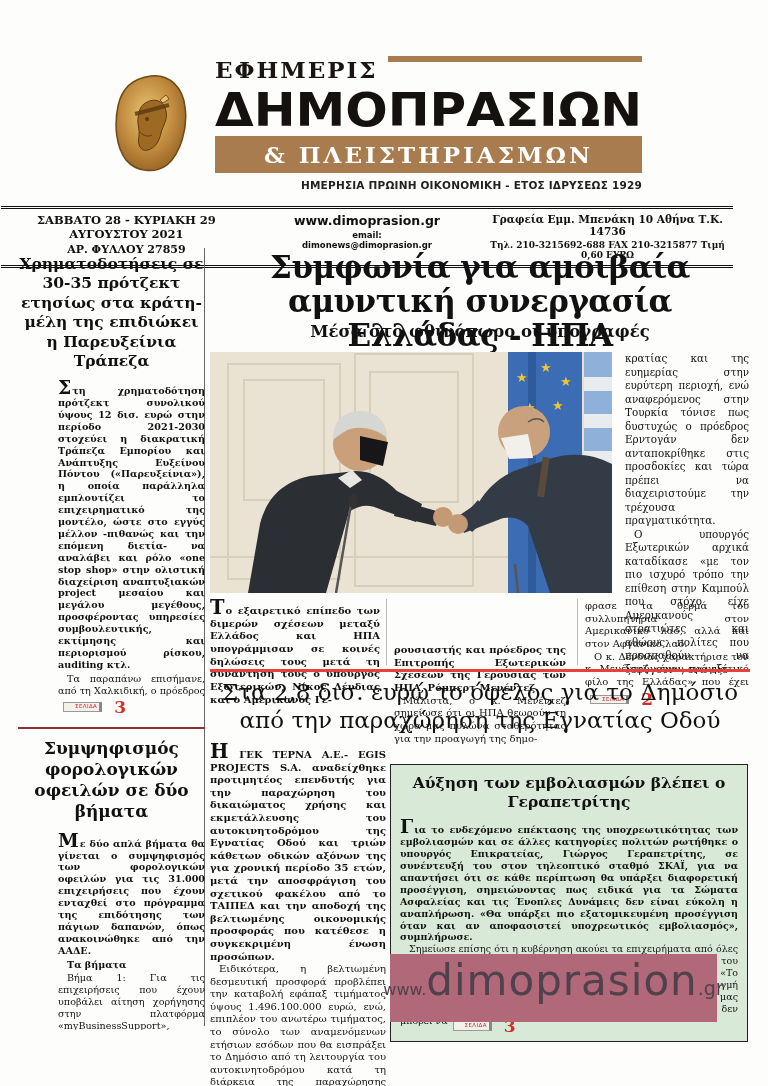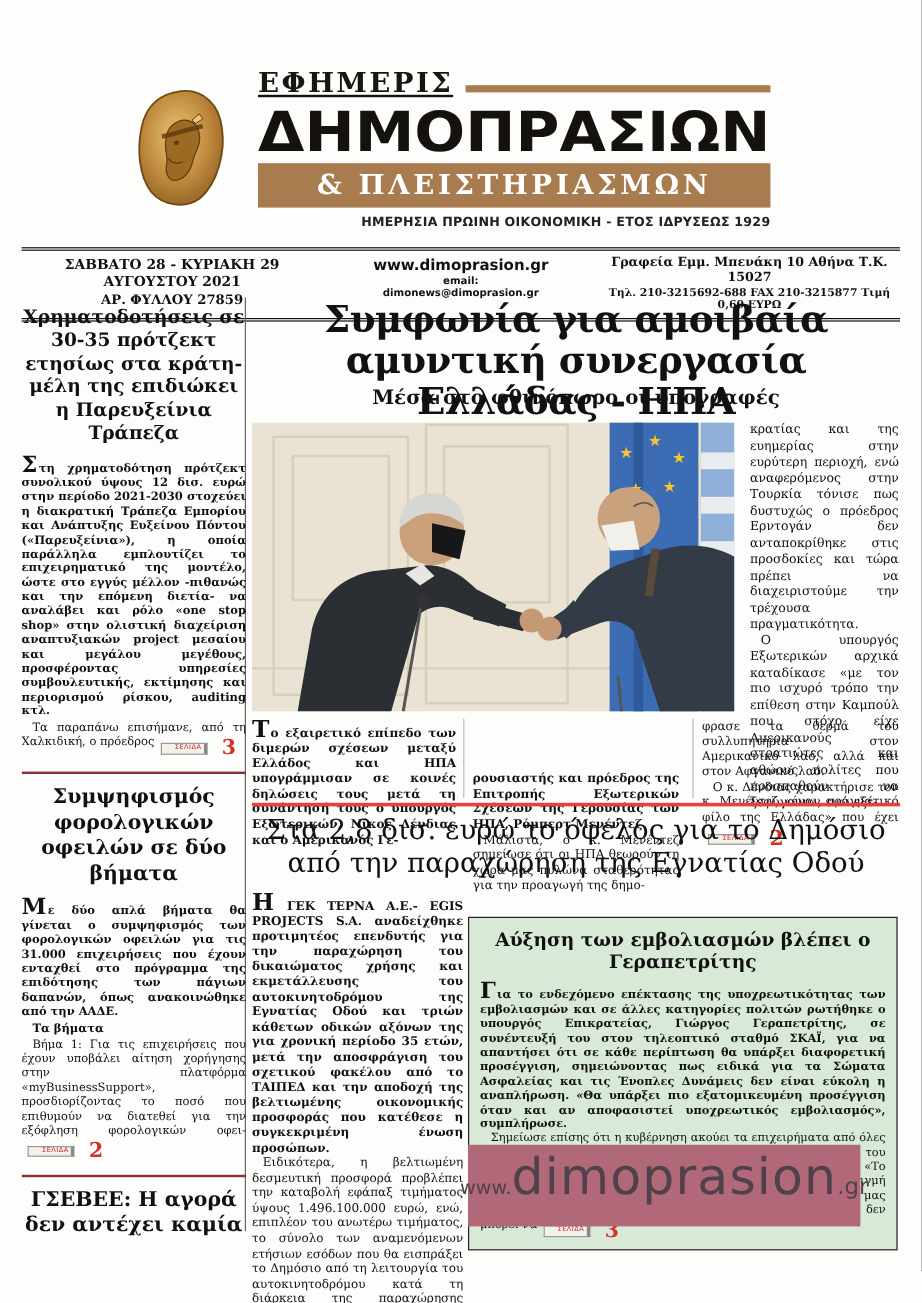--- a/index.html
+++ b/index.html
@@ -1,49 +1,49 @@
 <!DOCTYPE html>
 <html><head>
 <meta charset="utf-8">
 <style>
   html,body{margin:0;padding:0;background:#888;}
   #page{position:relative;width:768px;height:1086px;background:#fdfdfc;margin:0 auto;
         font-family:"DejaVu Serif",serif;color:#111;overflow:hidden;}
   
   .coin{position:absolute;left:114px;top:74px;width:74px;height:100px;}
   .mast{position:absolute;left:215px;top:56px;width:427px;}
-  .mast-row1{display:flex;align-items:flex-end;text-decoration:underline;}
+  .mast-row1{display:flex;align-items:flex-start;}
   .mast-pre{font-size:23px;font-weight:bold;letter-spacing:2px;color:#191512;}
   .mast-rule{flex:1;height:6px;background:#a87c4e;margin:0 0 6px 10px;}
   .mast-title-svg{display:block;margin-top:2px;}
   .mast-band{height:37px;background:#a87c4e;margin-top:3px;display:flex;align-items:center;justify-content:center;}
   .mast-band span{color:#fff;font-size:23px;font-weight:bold;letter-spacing:3px;}
   .mast-tag{margin-top:6px;text-align:right;font-family:"DejaVu Sans",sans-serif;
             font-size:10.5px;font-weight:bold;color:#222;letter-spacing:.2px;}
   
-  .datebar{position:absolute;left:18px;top:206px;width:732px;border-top:3px double #111;
+  .datebar{position:absolute;left:1px;top:206px;width:732px;border-top:3px double #111;
            border-bottom:3px double #111;padding:4px 0 5px 0;display:flex;gap:36px;}
   .datebar .c{text-align:center;}
   .dc1{width:38%;} .dc2{width:24%;} .dc3{width:38%;}
   .d-date{font-size:11.5px;font-weight:bold;}
   .d-issue{font-size:11px;font-weight:bold;margin-top:2px;}
   .d-web{font-family:"DejaVu Sans",sans-serif;font-size:12.5px;font-weight:bold;}
   .d-mail{font-family:"DejaVu Sans",sans-serif;font-size:8.5px;font-weight:bold;margin-top:2px;}
   .d-addr{font-size:10.5px;font-weight:bold;}
   .d-tel{font-size:9px;font-weight:bold;margin-top:3px;}
   
   .vrule{position:absolute;left:204px;top:248px;width:1px;height:778px;background:#666;}
   .hairline{position:absolute;width:1px;background:#bbb;}
   
   .sidebar{position:absolute;left:18px;top:252px;width:187px;height:778px;overflow:hidden;}
   .sb-art{padding-bottom:9px;margin-bottom:9px;border-bottom:2.5px solid #8b2f2f;}
   .sb-art.last{border-bottom:none;}
   .sb-title{font-weight:bold;text-align:center;font-size:15.5px;line-height:1.25;margin:2px 0 10px 0;}
   .sb-title.big{font-size:17px;}
-  .body{font-size:9.6px;line-height:1.24;text-align:justify;}
+  .body{font-size:9.6px;line-height:1.24;text-align:justify;margin-left:40px;}
   .body p{margin:0 0 2px 0;}
   .body p.ind{text-indent:9px;}
   .b{font-weight:bold;}
   .cap{font-size:1.95em;font-weight:bold;line-height:.8;margin-right:1px;}
   .subh{font-weight:bold;}
   
   .cont{display:inline-flex;align-items:center;gap:3px;margin-left:5px;vertical-align:-3px;}
   .cont-box{border:1px solid #999;border-right:3px solid #888;background:#f4f1ea;
             font-family:"DejaVu Sans",sans-serif;font-size:5.5px;color:#c22;
             padding:1px 2px;letter-spacing:.4px;line-height:1;}
@@ -117,21 +117,21 @@
   <div class="datebar">
     <div class="c dc1">
       <div class="d-date">ΣΑΒΒΑΤΟ 28 - ΚΥΡΙΑΚΗ 29 ΑΥΓΟΥΣΤΟΥ 2021</div>
       <div class="d-issue">ΑΡ. ΦΥΛΛΟΥ 27859</div>
     </div>
     <div class="c dc2">
       <div class="d-web">www.dimoprasion.gr</div>
       <div class="d-mail">email: dimonews@dimoprasion.gr</div>
     </div>
     <div class="c dc3">
-      <div class="d-addr">Γραφεία Εμμ. Μπενάκη 10 Αθήνα Τ.Κ. 15027</div>
+      <div class="d-addr">Γραφεία Εμμ. Μπενάκη 10 Αθήνα Τ.Κ. 14736</div>
       <div class="d-tel">Τηλ.  210-3215692-688   FAX  210-3215877   Τιμή  0,60  ΕΥΡΩ</div>
     </div>
   </div>
 
   <div class="vrule"></div>
 
   <div class="sidebar">
 
     <div class="sb-art">
       <div class="sb-title">Χρηματοδοτήσεις σε 30-35 πρότζεκτ ετησίως στα κράτη-μέλη της επιδιώκει η Παρευξείνια Τράπεζα</div>

